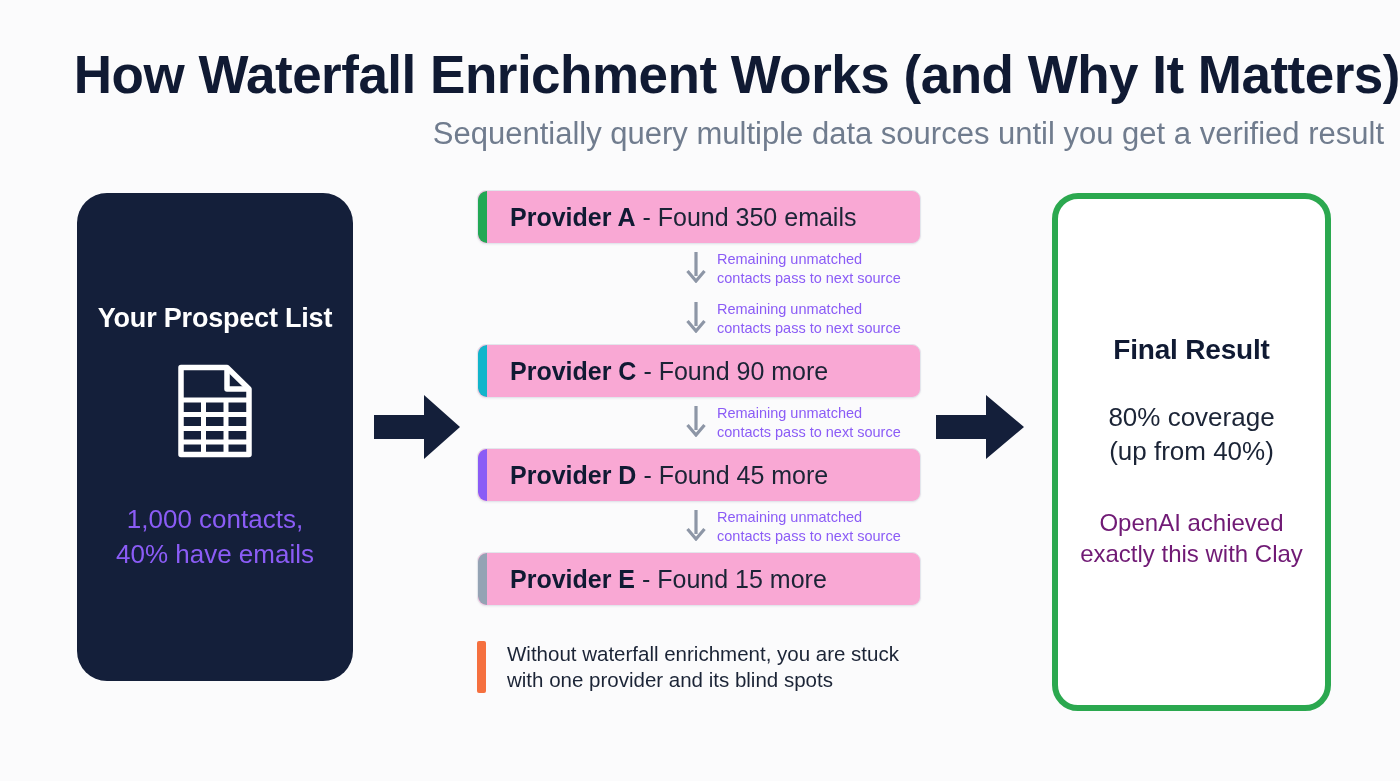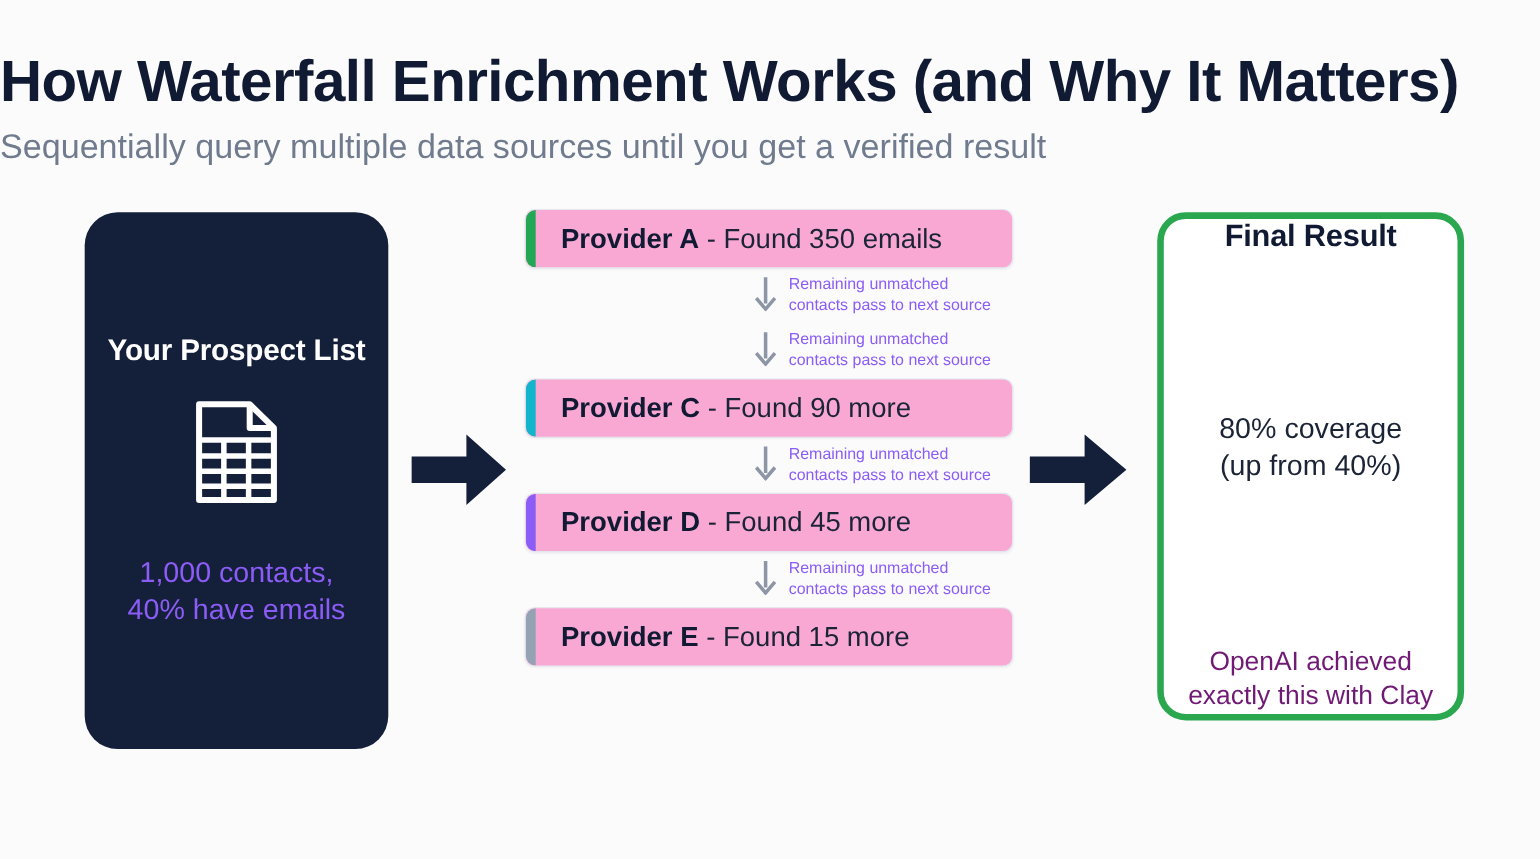--- a/index.html
+++ b/index.html
@@ -15,21 +15,21 @@
     overflow: hidden;
     position: relative;
   }
 
   
   .header {
     position: absolute;
     top: 46px;
     left: 0;
     width: 1400px;
-    text-align: left;
+    text-align: right;
   }
   .title {
     font-size: 53px;
     font-weight: bold;
     letter-spacing: -0.5px;
     color: #101a33;
     line-height: 1.1;
     margin: 0;
     white-space: nowrap;
   }
@@ -159,29 +159,29 @@
     line-height: 1.28;
     align-self: center;
   }
 
   
   .result-card {
     position: absolute;
     left: 1052px;
     top: 193px;
     width: 279px;
-    height: 462px;
+    height: 518px;
     background: #ffffff;
     border: 6px solid #2ba84f;
     border-radius: 26px;
     box-sizing: border-box;
     display: flex;
     flex-direction: column;
     align-items: center;
-    justify-content: space-between;
+    justify-content: center;
     padding: 0 10px;
   }
   .result-title {
     font-size: 28px;
     font-weight: bold;
     color: #101a33;
     text-align: center;
     letter-spacing: -0.2px;
     margin-bottom: 34px;
   }
@@ -309,20 +309,27 @@
     </span>
   </div>
 
   <div class="provider-row">
     <span class="provider-bar" style="background: rgb(148, 163, 180);"></span>
     <span class="provider-text">
       <span class="pname">Provider E</span><span> - Found 15 more</span>
     </span>
   </div>
 
+  <div class="warning-note">
+    <span class="warning-bar" style="background: rgb(245, 112, 63);"></span>
+    <span class="warning-text">
+      <div>Without waterfall enrichment, you are stuck</div>
+      <div>with one provider and its blind spots</div>
+    </span>
+  </div>
 </div>
 
 <div class="block-arrow right-arrow">
   <svg width="90" height="68" viewBox="0 0 90 68">
     <path d="M0 22 H50 V2 L88 34 L50 66 V46 H0 Z" fill="#141f3a"></path>
   </svg>
 </div>
 
 <div class="result-card">
   <div class="result-title">Final Result</div>

